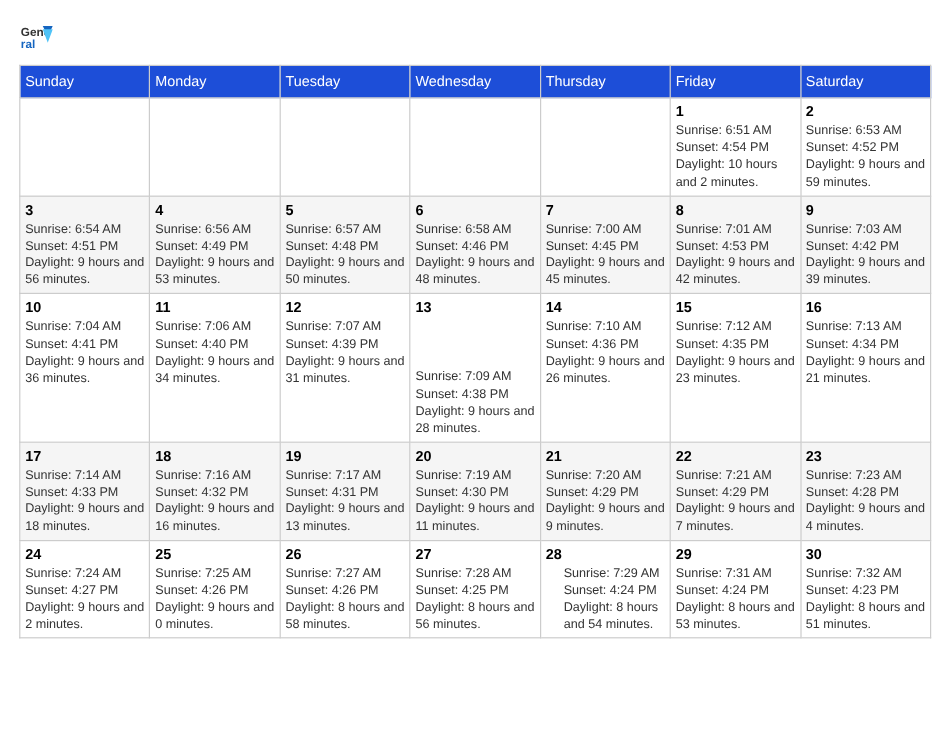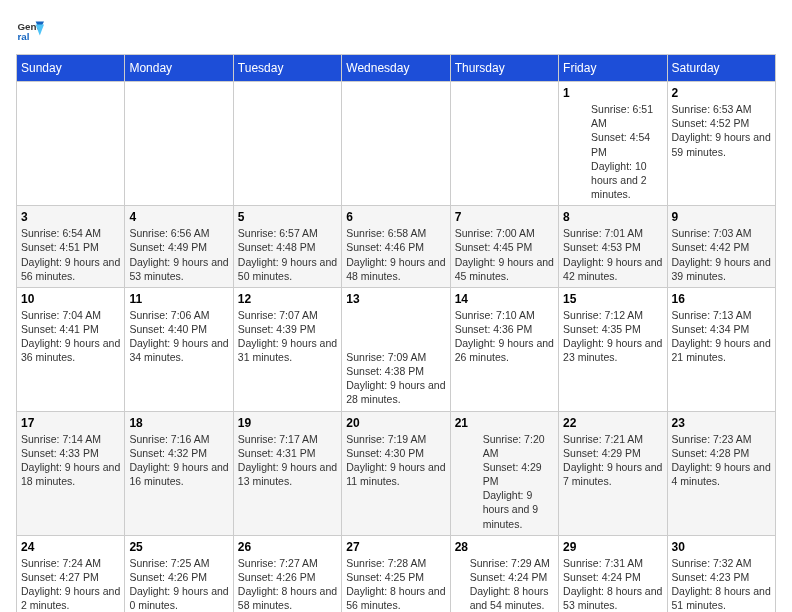--- a/index.html
+++ b/index.html
@@ -113,21 +113,21 @@
   </thead>
   <tbody id="calendar-body">
   <tr>
         <td class="empty-cell"></td>
         <td class="empty-cell"></td>
         <td class="empty-cell"></td>
         <td class="empty-cell"></td>
         <td class="empty-cell"></td>
         <td>
           <span class="day-number">1</span>
-          <div class="day-info" style="white-space: pre-line; margin-left: 28px;">Sunrise: 6:51 AM
+          <div class="day-info" style="white-space: pre-line;">Sunrise: 6:51 AM
 Sunset: 4:54 PM
 Daylight: 10 hours and 2 minutes.</div>
         </td>
         <td>
           <span class="day-number">2</span>
           <div class="day-info" style="white-space: pre-line;">Sunrise: 6:53 AM
 Sunset: 4:52 PM
 Daylight: 9 hours and 59 minutes.</div>
         </td>
       </tr>
@@ -239,21 +239,21 @@
 Daylight: 9 hours and 13 minutes.</div>
         </td>
         <td>
           <span class="day-number">20</span>
           <div class="day-info" style="white-space: pre-line;">Sunrise: 7:19 AM
 Sunset: 4:30 PM
 Daylight: 9 hours and 11 minutes.</div>
         </td>
         <td>
           <span class="day-number">21</span>
-          <div class="day-info" style="white-space: pre-line; margin-left: 28px;">Sunrise: 7:20 AM
+          <div class="day-info" style="white-space: pre-line;">Sunrise: 7:20 AM
 Sunset: 4:29 PM
 Daylight: 9 hours and 9 minutes.</div>
         </td>
         <td>
           <span class="day-number">22</span>
           <div class="day-info" style="white-space: pre-line;">Sunrise: 7:21 AM
 Sunset: 4:29 PM
 Daylight: 9 hours and 7 minutes.</div>
         </td>
         <td>

